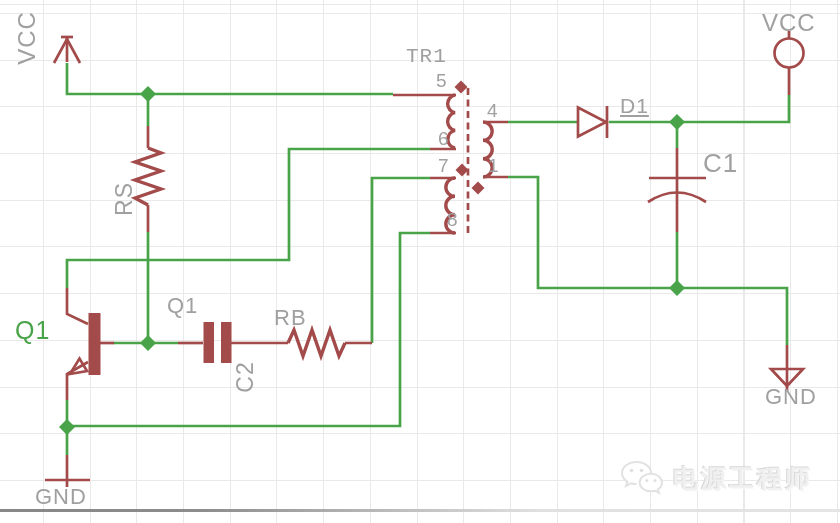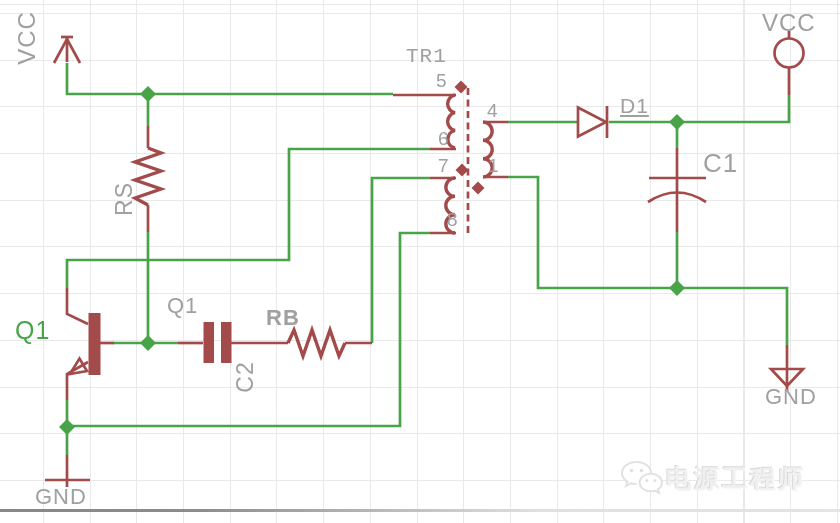--- a/index.html
+++ b/index.html
@@ -14,21 +14,21 @@
   }
   svg.gfx{position:absolute;left:0;top:0;}
   .w{stroke:var(--wire);stroke-width:2.7;fill:none;stroke-linejoin:miter;}
   .c{stroke:var(--component);stroke-width:2.7;fill:none;stroke-linejoin:miter;}
   .cz{stroke:var(--component);stroke-width:3.4;fill:none;stroke-linejoin:miter;}
   .cf{fill:var(--component);stroke:none;}
   .jd{fill:var(--wire);stroke:none;}
   .lbl{position:absolute;color:var(--label);letter-spacing:1px;line-height:1.05;white-space:nowrap;}
   .net{color:var(--netlabel);}
   .rot{transform:rotate(-90deg);transform-origin:0 0;text-align:center;}
-  .wm{position:absolute;left:618px;top:458px;display:flex;align-items:center;}
+  .wm{position:absolute;left:618px;top:458px;display:flex;align-items:center;gap:7px;}
   .wm-text{
     font-size:25px;letter-spacing:3px;color:var(--watermark);
     text-shadow:-1px -1px 0 var(--wmshadow), 1px 1px 0 #f8f8f8;
     font-weight:bold;
   }
   .divider{position:absolute;left:0;top:509px;width:840px;height:3px;
     background:linear-gradient(to right,#878787 0,#8c8c8c 200px,#e0e0e0 540px,#e4e4e4 100%);}
 </style>
 </head>
 <body>
@@ -140,21 +140,21 @@
   <span class="lbl" style="left:487px;top:101px;font-size:19px;">4</span>
   <span class="lbl" style="left:438px;top:129px;font-size:19px;">6</span>
   <span class="lbl" style="left:438px;top:156px;font-size:19px;">7</span>
   <span class="lbl" style="left:488px;top:156px;font-size:19px;">1</span>
   <span class="lbl" style="left:447px;top:210px;font-size:19px;">8</span>
 
   <span class="lbl" style="left:620px;top:95px;font-size:21px;text-decoration:underline;">D1</span>
   <span class="lbl" style="left:685px;top:150px;font-size:26px;margin-left:18px;">C1</span>
   <span class="lbl rot" style="left:112px;top:218px;width:38px;font-size:23px;">RS</span>
   <span class="lbl" style="left:167px;top:294px;font-size:22px;">Q1</span>
-  <span class="lbl" style="left:266px;top:306px;font-size:22px;font-weight:bold;">RB</span>
+  <span class="lbl" style="left:274px;top:306px;font-size:22px;">RB</span>
   <span class="lbl rot" style="left:233px;top:393px;width:32px;font-size:23px;">C2</span>
   <span class="lbl net" style="left:15px;top:317px;font-size:25px;">Q1</span>
   <span class="lbl" style="left:35px;top:485px;font-size:22px;">GND</span>
   <span class="lbl" style="left:765px;top:385px;font-size:22px;">GND</span>
 
   <div class="wm">
     <svg width="48" height="40" viewBox="0 0 48 40">
       <g fill="none" stroke="#e2e2e2" stroke-width="2">
         <path d="M33,15 C33,8.9 26.6,4 18.5,4 C10.4,4 4,8.9 4,15 C4,18.6 6.1,21.7 9.4,23.7 L8,28 L13,25.3 C14.7,25.8 16.6,26.1 18.5,26.1" fill="#ffffff"></path>
         <path d="M44,24.5 C44,19.6 39,15.7 32.8,15.7 C26.6,15.7 21.6,19.6 21.6,24.5 C21.6,29.4 26.6,33.3 32.8,33.3 C34.2,33.3 35.6,33.1 36.8,32.7 L41,35 L39.8,31.4 C42.4,29.8 44,27.3 44,24.5 Z" fill="#ffffff"></path>

